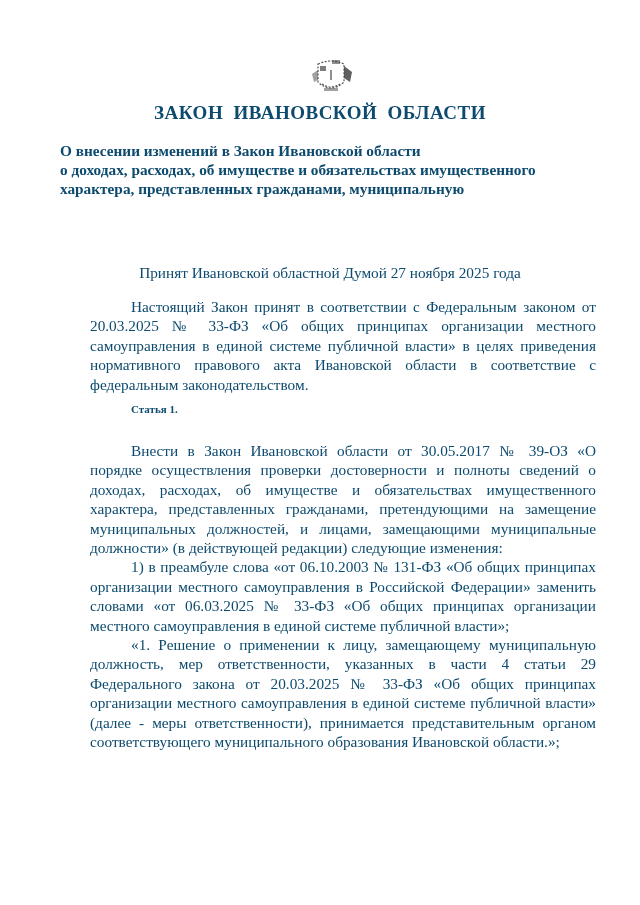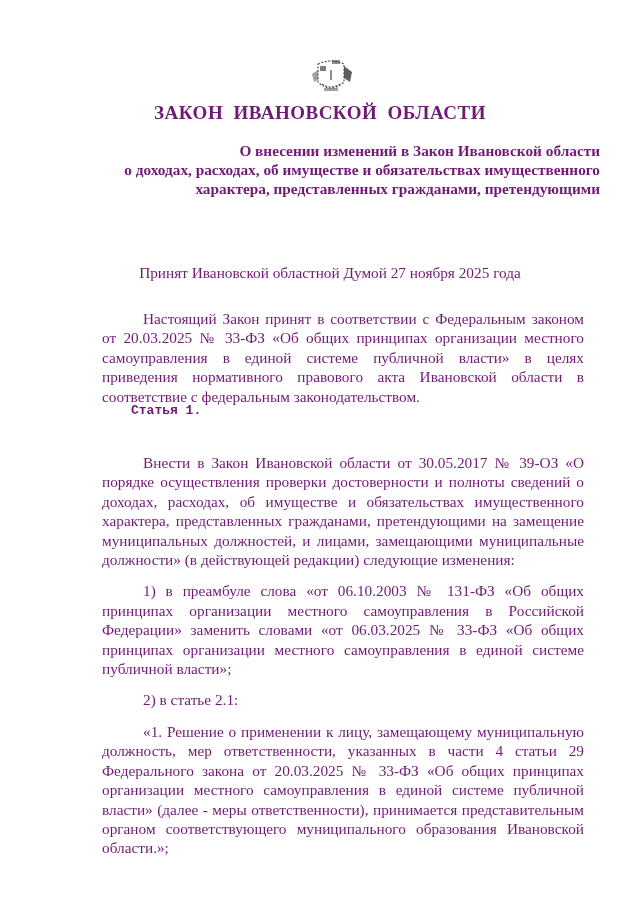--- a/index.html
+++ b/index.html
@@ -1,46 +1,46 @@
 <!DOCTYPE html>
 <html><head>
 <meta charset="utf-8">
 <style>
   html, body { margin: 0; padding: 0; background: #ffffff; }
   body { width: 640px; height: 905px; overflow: hidden; position: relative; }
   .page {
     position: absolute; left: 0; top: 0; width: 640px; height: 905px;
     font-family: "Liberation Serif", "DejaVu Serif", serif;
-    color: #701a75;
+    color: #0c4a6e;
   }
   .emblem {
     position: absolute; left: 306px; top: 56px; width: 50px; height: 44px;
   }
   .title {
     position: absolute; left: 0; width: 640px; top: 102px;
     text-align: center; font-weight: bold; font-size: 19px; letter-spacing: 0.5px;
     word-spacing: 5px;
   }
   .subtitle {
     position: absolute; left: 60px; width: 540px; top: 141px;
-    text-align: right; font-weight: bold; font-size: 15.3px; line-height: 19px;
+    text-align: left; font-weight: bold; font-size: 15.3px; line-height: 19px;
   }
   .subtitle div { white-space: nowrap; }
   .adopted {
     position: absolute; left: 0; width: 660px; top: 264px;
     text-align: center; font-size: 15.3px;
   }
   .body {
     position: absolute; left: 90px; width: 506px;
     font-size: 15.3px; line-height: 19.4px; text-align: justify;
   }
-  .body p { margin: 12px; text-indent: 41px; }
+  .body p { margin: 0; text-indent: 41px; }
   .intro { top: 297px; }
   .article-title {
-    position: absolute; left: 131px; top: 403px; font-weight: bold; font-size: 13px; font-family: Liberation Mono, monospace;
+    position: absolute; left: 131px; top: 403px; font-weight: bold; font-size: 11px;
   }
   .art-body { top: 441px; }
 </style>
 </head>
 <body>
 
 <div class="page">
 
   <div class="emblem">
     <svg width="50" height="44" viewBox="0 0 50 44">
@@ -57,31 +57,30 @@
         <rect x="24" y="14" width="2" height="10" opacity="0.6"></rect>
       </g>
     </svg>
   </div>
 
   <div class="title">ЗАКОН ИВАНОВСКОЙ ОБЛАСТИ</div>
 
   <div class="subtitle">
     <div>О внесении изменений в Закон Ивановской области</div>
     <div>о доходах, расходах, об имуществе и обязательствах имущественного</div>
-    <div>характера, представленных гражданами, претендующими</div>
+    <div>характера, представленных гражданами, муниципальную</div>
   </div>
 
   <div class="adopted">Принят Ивановской областной Думой 27 ноября 2025 года</div>
 
   <div class="body intro">
     <p>Настоящий Закон принят в соответствии с Федеральным законом от 20.03.2025 № 33-ФЗ «Об общих принципах организации местного самоуправления в единой системе публичной власти» в целях приведения нормативного правового акта Ивановской области в соответствие с федеральным законодательством.</p>
   </div>
 
   <div class="article-title">Статья 1.</div>
 
   <div class="body art-body">
     <p>Внести в Закон Ивановской области от 30.05.2017 № 39-ОЗ «О порядке осуществления проверки достоверности и полноты сведений о доходах, расходах, об имуществе и обязательствах имущественного характера, представленных гражданами, претендующими на замещение муниципальных должностей, и лицами, замещающими муниципальные должности» (в действующей редакции) следующие изменения:</p>
     <p>1) в преамбуле слова «от 06.10.2003 № 131-ФЗ «Об общих принципах организации местного самоуправления в Российской Федерации» заменить словами «от 06.03.2025 № 33-ФЗ «Об общих принципах организации местного самоуправления в единой системе публичной власти»;</p>
-    <p>2) в статье 2.1:</p>
     <p>«1. Решение о применении к лицу, замещающему муниципальную должность, мер ответственности, указанных в части 4 статьи 29 Федерального закона от 20.03.2025 № 33-ФЗ «Об общих принципах организации местного самоуправления в единой системе публичной власти» (далее - меры ответственности), принимается представительным органом соответствующего муниципального образования Ивановской области.»;</p>
   </div>
 
 </div>
 
 </body></html>

